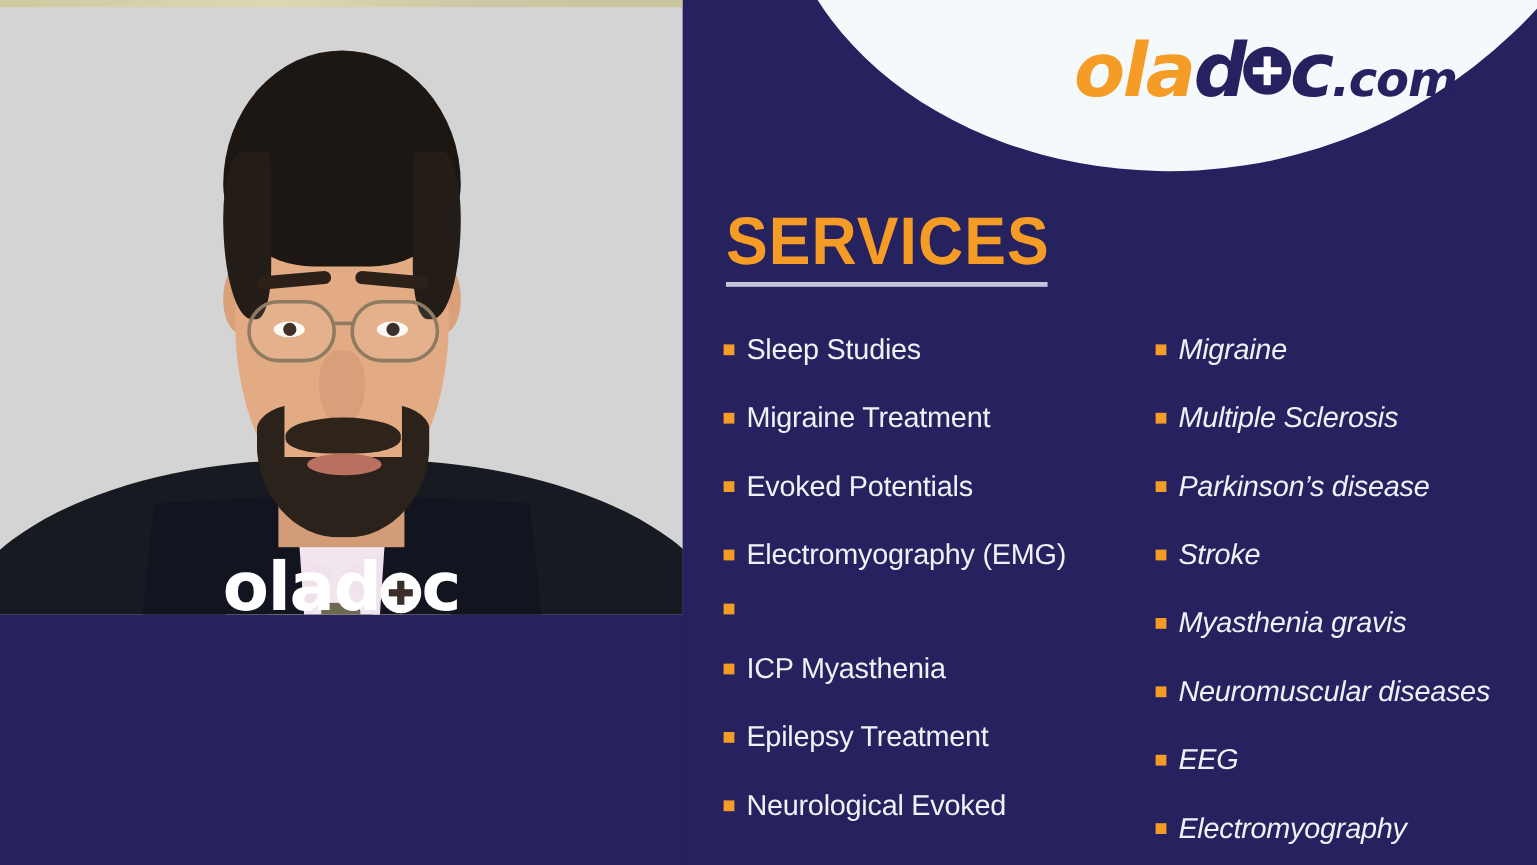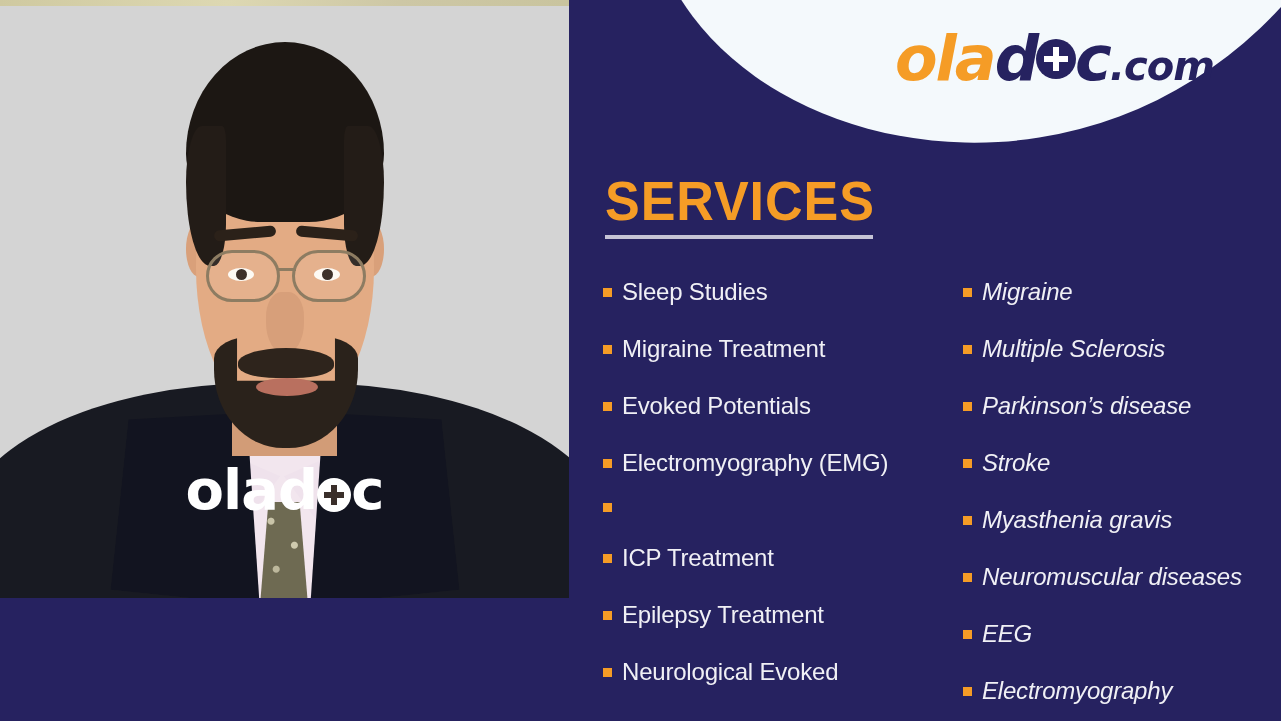--- a/index.html
+++ b/index.html
@@ -12,21 +12,21 @@
   .poster {
     position:relative;
     width:1281px; height:721px;
     background:#262260;
     overflow:hidden;
   }
 
   
   .photo-panel {
     position:absolute; left:0; top:0;
-    width:569px; height:598px;
+    width:569px; height:512px;
     background:#d4d4d4;
     overflow:hidden;
   }
   .photo-topstrip {
     position:absolute; left:0; top:0; width:569px; height:6px;
     background:linear-gradient(90deg,#cfc9a0,#ddd8b2 40%,#cdc7a5 70%,#c9c49e);
   }
   
   .portrait { position:absolute; left:0; top:6px; width:569px; height:592px; }
   .shoulders {
@@ -324,21 +324,21 @@
         </div>
         <div class="service-item">
           <span class="bullet"></span>
           <span class="service-label">Electromyography (EMG)</span>
         </div>
         <div class="service-item">
           <span class="bullet"></span>
         </div>
         <div class="service-item">
           <span class="bullet"></span>
-          <span class="service-label">ICP Treatment</span>
+          <span class="service-label">ICP Myasthenia</span>
         </div>
         <div class="service-item">
           <span class="bullet"></span>
           <span class="service-label">Epilepsy Treatment</span>
         </div>
         <div class="service-item">
           <span class="bullet"></span>
           <span class="service-label">Neurological Evoked</span>
         </div>
       </div>

